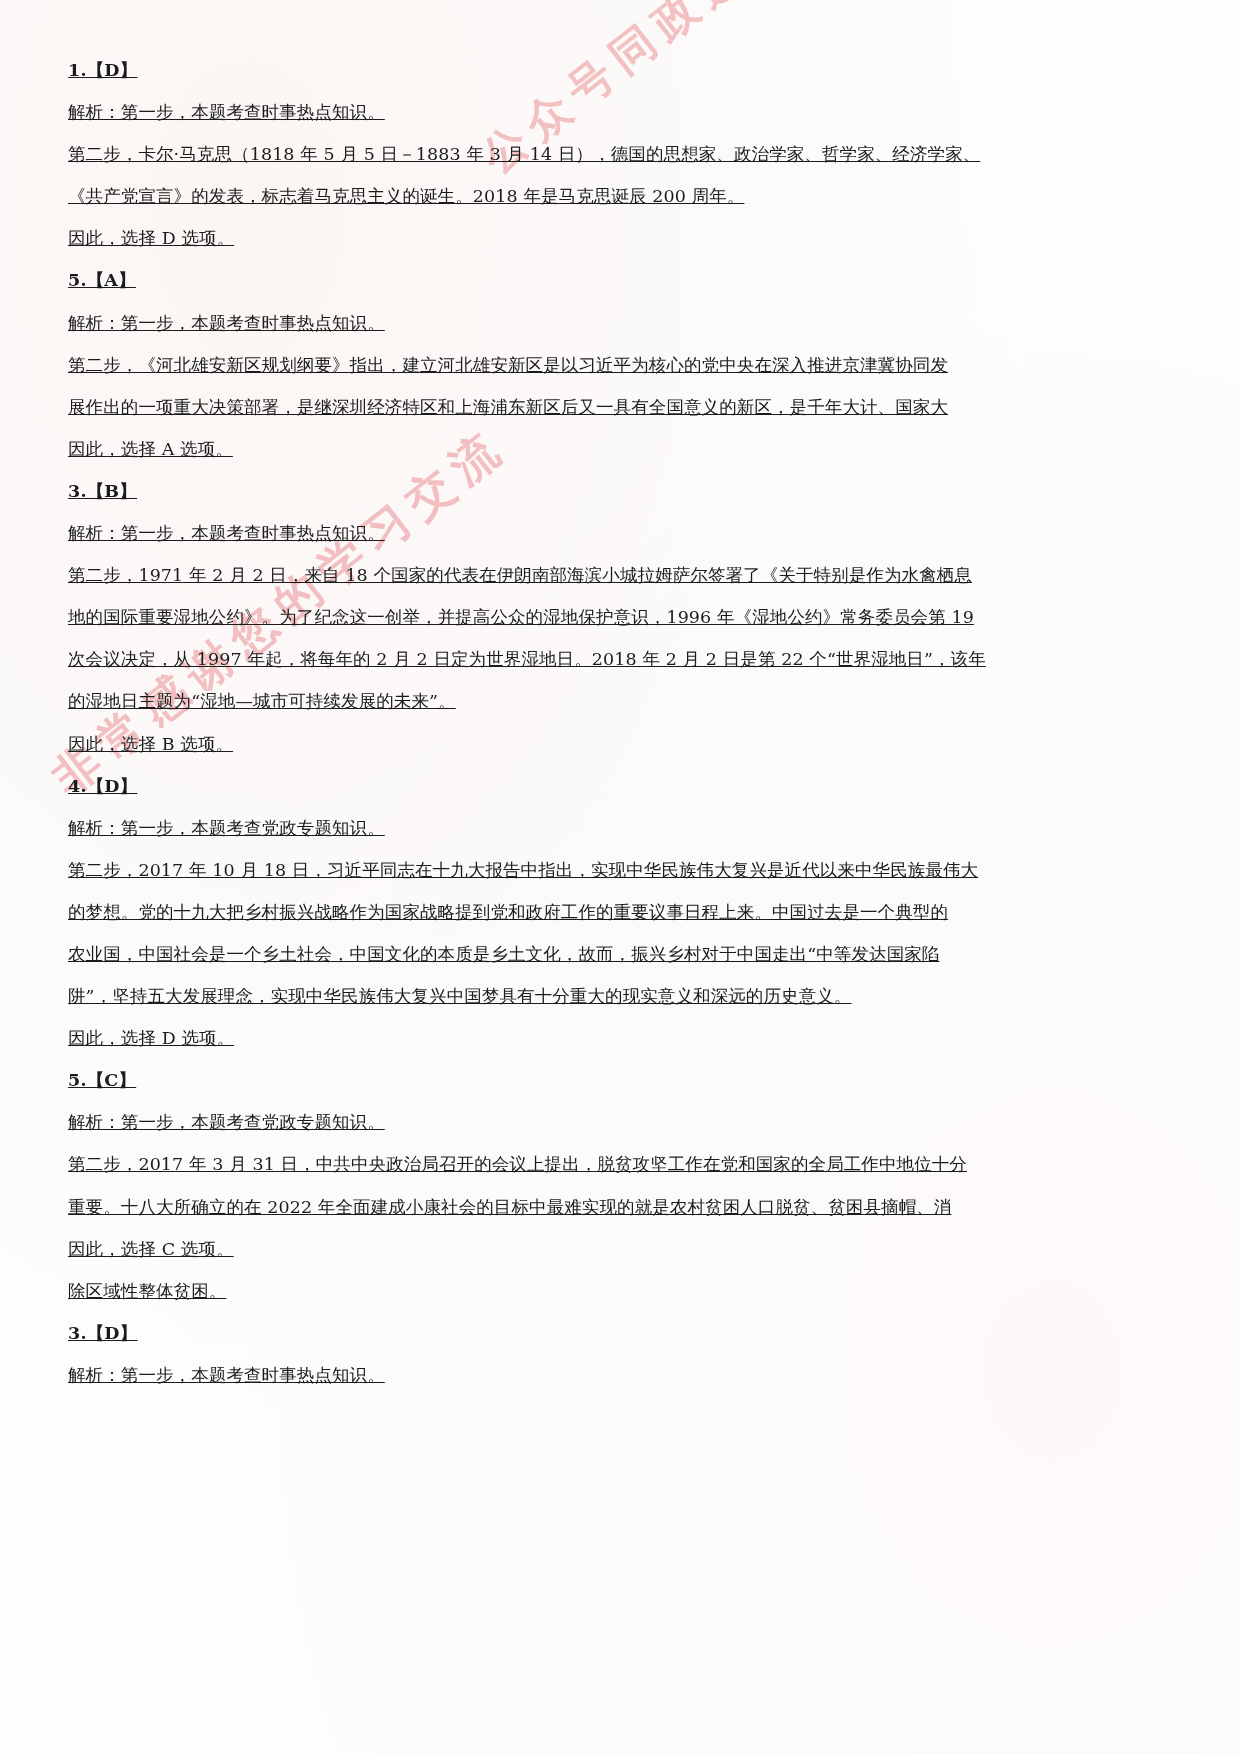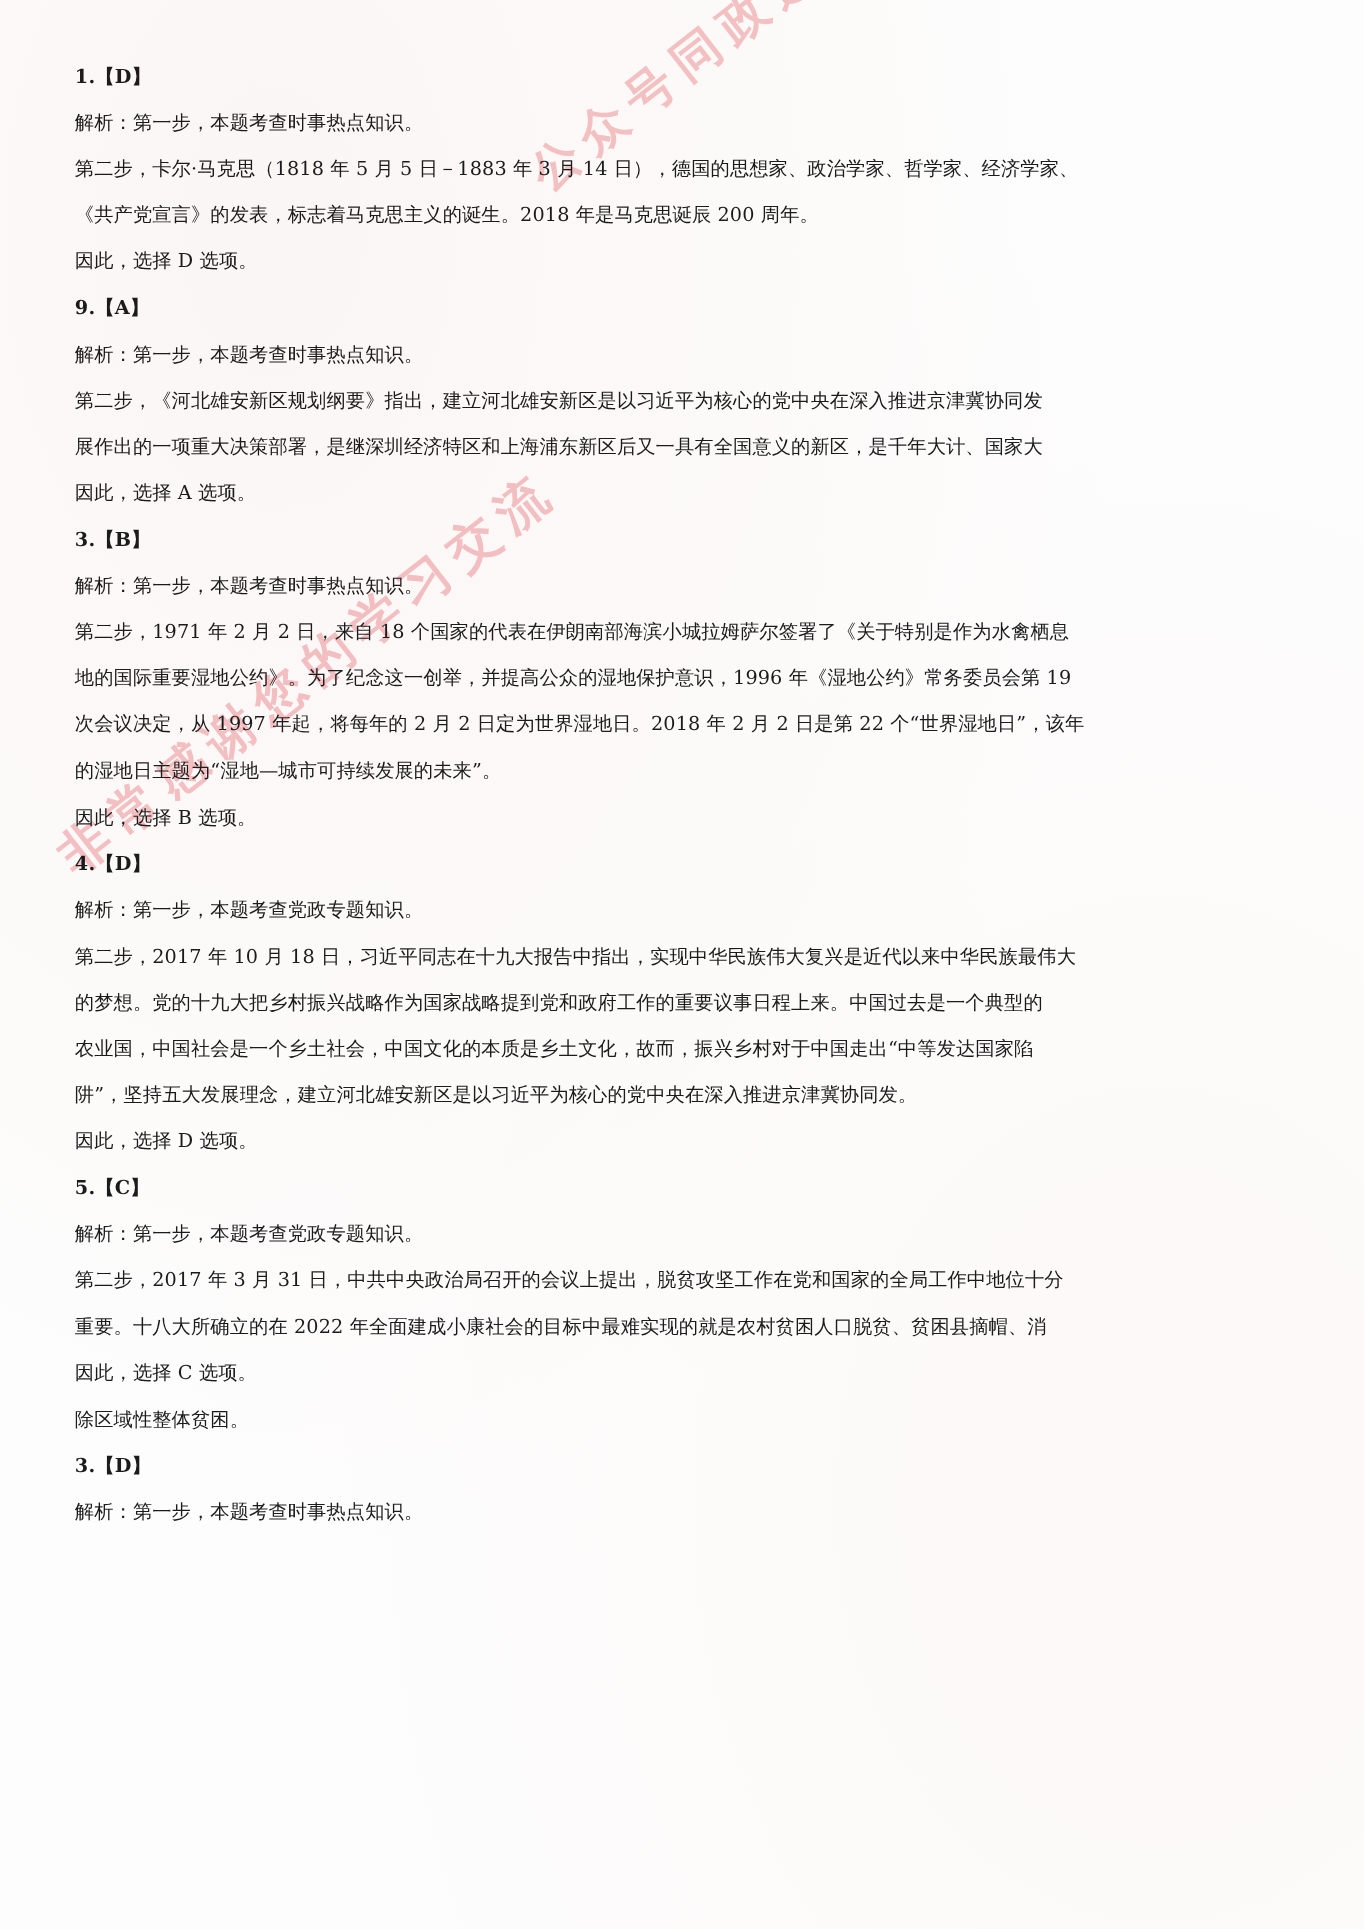--- a/index.html
+++ b/index.html
@@ -36,20 +36,21 @@
     padding: 62px 70px 0 68px;
   }
   .line {
     font-size: 17.5px;
     line-height: 1;
     color: #1b1b1b;
     margin: 0 0 24.6px 0;
     white-space: nowrap;
     letter-spacing: 0.1px;
     font-family: "DejaVu Serif", "Liberation Serif", serif;
+    text-decoration: underline;
   }
   .line.heading {
     font-weight: 700;
     letter-spacing: 0.2px;
   }
 
   
   .watermark-layer {
     position: absolute;
     inset: 0;
@@ -97,42 +98,42 @@
 
   <div class="content" id="content-root">
       <div class="item-block">
         <div class="line heading">1.【D】</div>
         <div class="line">解析：第一步，本题考查时事热点知识。</div>
         <div class="line">第二步，卡尔·马克思（1818 年 5 月 5 日－1883 年 3 月 14 日），德国的思想家、政治学家、哲学家、经济学家、</div>
         <div class="line">《共产党宣言》的发表，标志着马克思主义的诞生。2018 年是马克思诞辰 200 周年。</div>
         <div class="line">因此，选择 D 选项。</div>
       </div>
       <div class="item-block">
-        <div class="line heading">9.【A】</div>
+        <div class="line heading">5.【A】</div>
         <div class="line">解析：第一步，本题考查时事热点知识。</div>
         <div class="line">第二步，《河北雄安新区规划纲要》指出，建立河北雄安新区是以习近平为核心的党中央在深入推进京津冀协同发</div>
         <div class="line">展作出的一项重大决策部署，是继深圳经济特区和上海浦东新区后又一具有全国意义的新区，是千年大计、国家大</div>
         <div class="line">因此，选择 A 选项。</div>
       </div>
       <div class="item-block">
         <div class="line heading">3.【B】</div>
         <div class="line">解析：第一步，本题考查时事热点知识。</div>
         <div class="line">第二步，1971 年 2 月 2 日，来自 18 个国家的代表在伊朗南部海滨小城拉姆萨尔签署了《关于特别是作为水禽栖息</div>
         <div class="line">地的国际重要湿地公约》。为了纪念这一创举，并提高公众的湿地保护意识，1996 年《湿地公约》常务委员会第 19</div>
         <div class="line">次会议决定，从 1997 年起，将每年的 2 月 2 日定为世界湿地日。2018 年 2 月 2 日是第 22 个“世界湿地日”，该年</div>
         <div class="line">的湿地日主题为“湿地—城市可持续发展的未来”。</div>
         <div class="line">因此，选择 B 选项。</div>
       </div>
       <div class="item-block">
         <div class="line heading">4.【D】</div>
         <div class="line">解析：第一步，本题考查党政专题知识。</div>
         <div class="line">第二步，2017 年 10 月 18 日，习近平同志在十九大报告中指出，实现中华民族伟大复兴是近代以来中华民族最伟大</div>
         <div class="line">的梦想。党的十九大把乡村振兴战略作为国家战略提到党和政府工作的重要议事日程上来。中国过去是一个典型的</div>
         <div class="line">农业国，中国社会是一个乡土社会，中国文化的本质是乡土文化，故而，振兴乡村对于中国走出“中等发达国家陷</div>
-        <div class="line">阱”，坚持五大发展理念，建立河北雄安新区是以习近平为核心的党中央在深入推进京津冀协同发。</div>
+        <div class="line">阱”，坚持五大发展理念，实现中华民族伟大复兴中国梦具有十分重大的现实意义和深远的历史意义。</div>
         <div class="line">因此，选择 D 选项。</div>
       </div>
       <div class="item-block">
         <div class="line heading">5.【C】</div>
         <div class="line">解析：第一步，本题考查党政专题知识。</div>
         <div class="line">第二步，2017 年 3 月 31 日，中共中央政治局召开的会议上提出，脱贫攻坚工作在党和国家的全局工作中地位十分</div>
         <div class="line">重要。十八大所确立的在 2022 年全面建成小康社会的目标中最难实现的就是农村贫困人口脱贫、贫困县摘帽、消</div>
         <div class="line">因此，选择 C 选项。</div>
         <div class="line">除区域性整体贫困。</div>
       </div>

